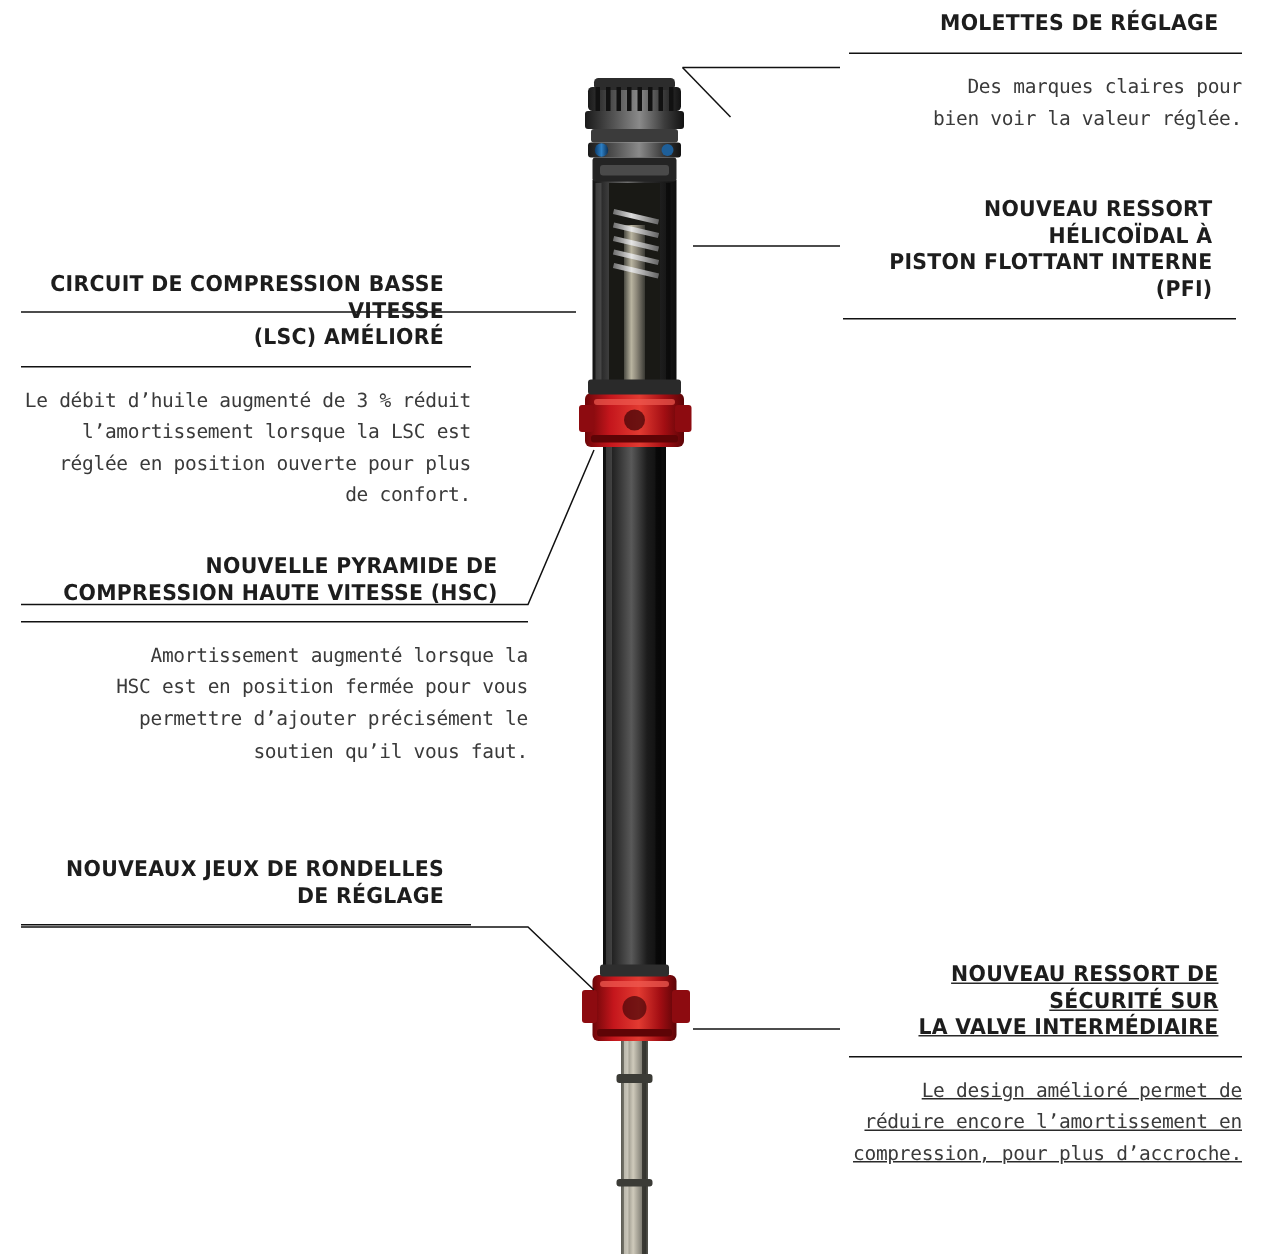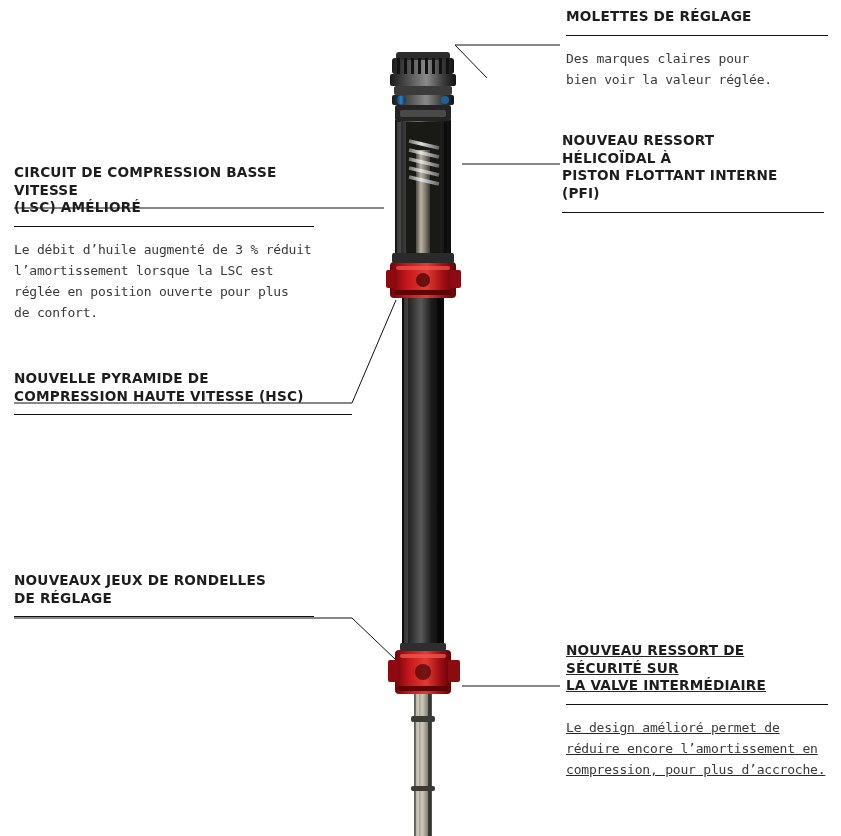--- a/index.html
+++ b/index.html
@@ -19,20 +19,21 @@
   #stage {
     position: absolute;
     left: 0; top: 0;
     width: 841px;
     height: 836px;
   }
 
   
   .callout {
     position: absolute;
+    text-align: right;
   }
   .callout .title {
     font-family: "DejaVu Sans", sans-serif;
     font-weight: bold;
     font-size: 14.5px;
     line-height: 1.22;
     letter-spacing: 0.2px;
     color: #1d1d1d;
     text-transform: uppercase;
     white-space: pre-line;
@@ -48,21 +49,21 @@
   .callout .body {
     font-family: "DejaVu Sans Mono", monospace;
     font-size: 13px;
     line-height: 1.62;
     color: #3a3a3a;
     white-space: pre-line;
     letter-spacing: -0.2px;
   }
 
   
-  #c-lsc      { left: 14px;  top: 164px; width: 300px; }
+  #c-lsc      { left: 14px;  top: 182px; width: 300px; }
   #c-hsc      { left: 14px;  top: 370px; width: 338px; }
   #c-rondelles{ left: 14px;  top: 572px; width: 300px; }
 
   
   #c-molettes { left: 566px; top: 8px;   width: 262px; }
   #c-ressort  { left: 562px; top: 132px; width: 262px; }
   #c-securite { left: 566px; top: 642px; width: 262px; text-decoration: underline; }
 
   #c-hsc .rule  { width: 338px; }
 
@@ -254,20 +255,24 @@
     <div class="body">Le débit d’huile augmenté de 3 % réduit
 l’amortissement lorsque la LSC est
 réglée en position ouverte pour plus
 de confort.</div>
   </div>
 
   <div class="callout" id="c-hsc">
     <div class="title">NOUVELLE PYRAMIDE DE
 COMPRESSION HAUTE VITESSE (HSC)</div>
     <div class="rule"></div>
+    <div class="body">Amortissement augmenté lorsque la
+HSC est en position fermée pour vous
+permettre d’ajouter précisément le
+soutien qu’il vous faut.</div>
   </div>
 
   <div class="callout" id="c-rondelles">
     <div class="title">NOUVEAUX JEUX DE RONDELLES
 DE RÉGLAGE</div>
     <div class="rule"></div>
   </div>
 
 </div>
 

